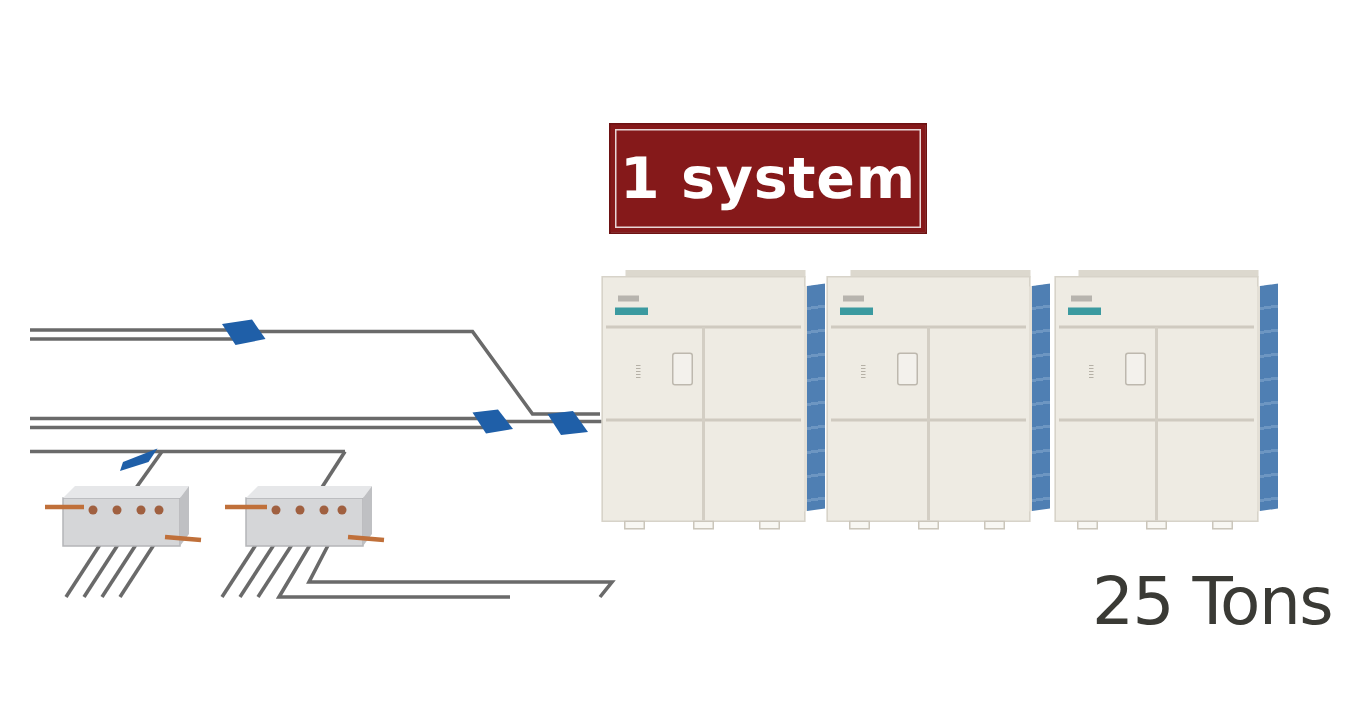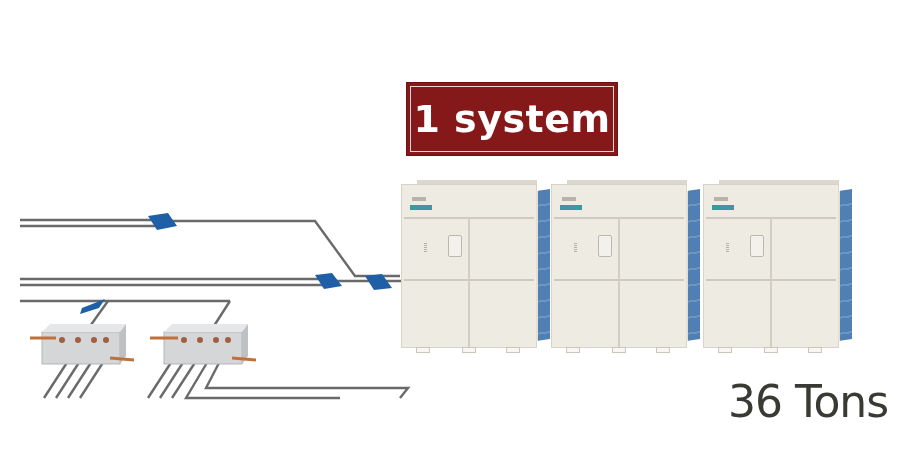--- a/index.html
+++ b/index.html
@@ -148,14 +148,14 @@
       <div class="vline" style="left:66px;"></div>
       <div class="window"></div>
       <div class="vent"></div>
       <div class="foot" style="left:14px;"></div>
       <div class="foot" style="left:60px;"></div>
       <div class="foot" style="left:104px;"></div>
     </div>
     <div class="side"></div>
   </div>
 
-  <div class="capacity">36 Tons</div>
+  <div class="capacity">25 Tons</div>
 </div>
 
 </body></html>

